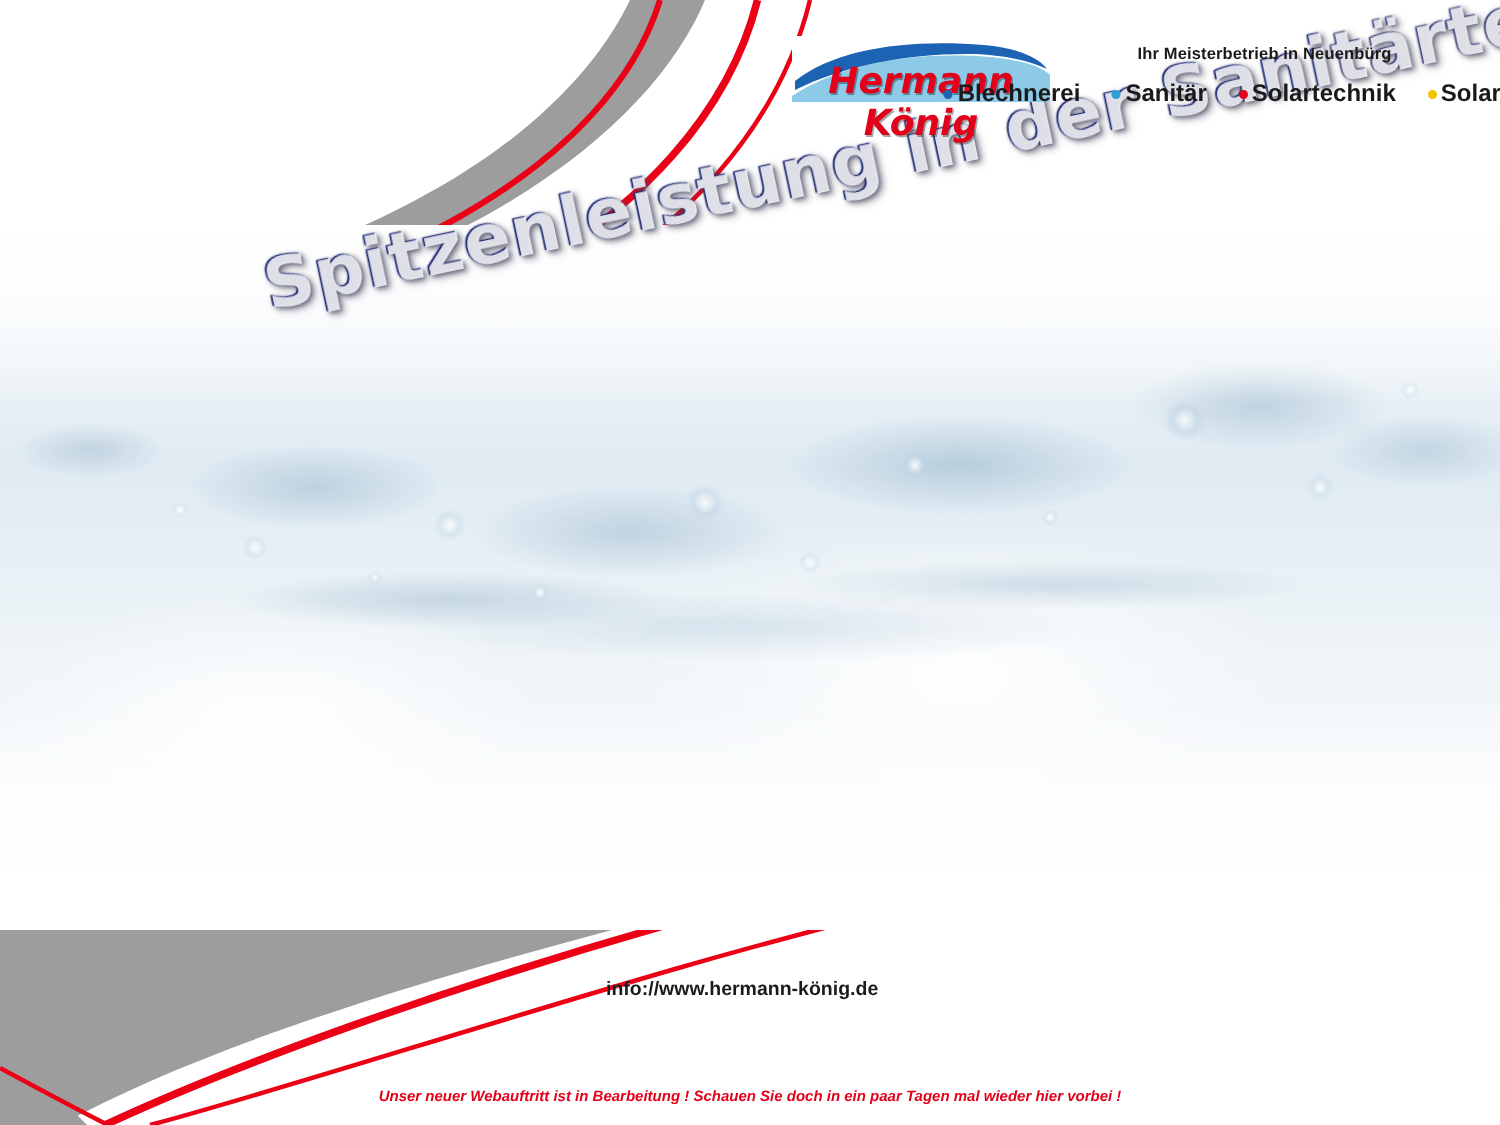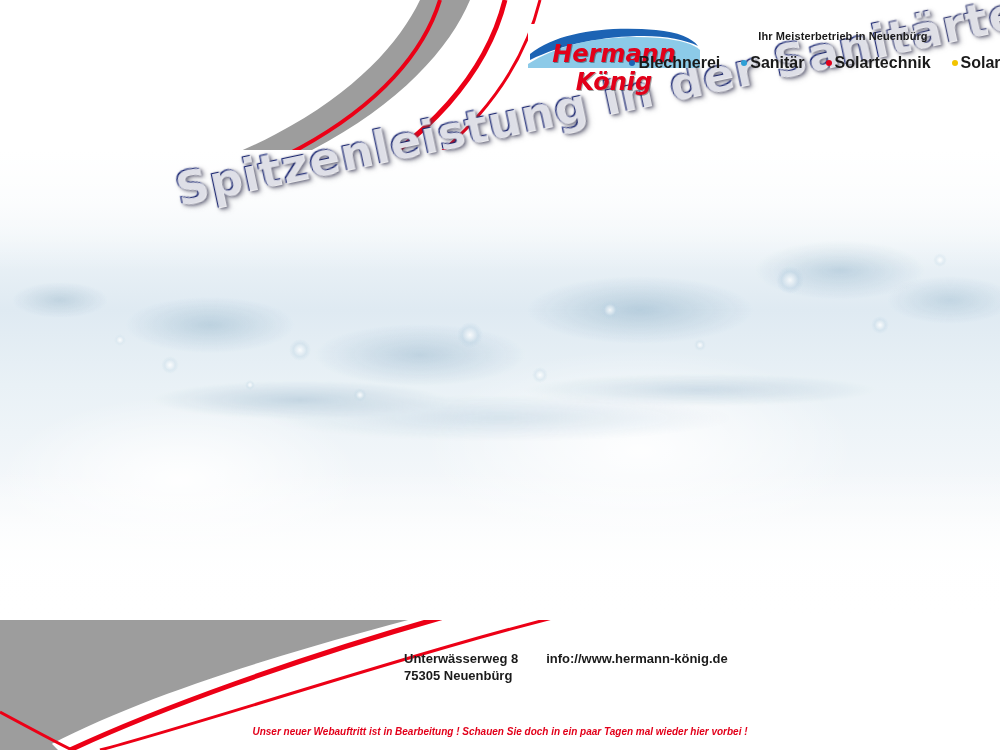--- a/index.html
+++ b/index.html
@@ -296,23 +296,19 @@
       </span>
       <span class="svc">
         <span class="dot yellow"></span>
         <span>Solartechnik</span>
       </span>
     </div>
   </div>
 
   <div class="contact">
     <div class="col">
-      <div>Unterwässerweg 8</div>
-      <div>75305 Neuenbürg</div>
-    </div>
-    <div class="col">
       <div>info://www.hermann-könig.de</div>
     </div>
   </div>
 
   <div class="notice">Unser neuer Webauftritt ist in Bearbeitung ! Schauen Sie doch in ein paar Tagen mal wieder hier vorbei !</div>
 
 </div>
 
 </body></html>

